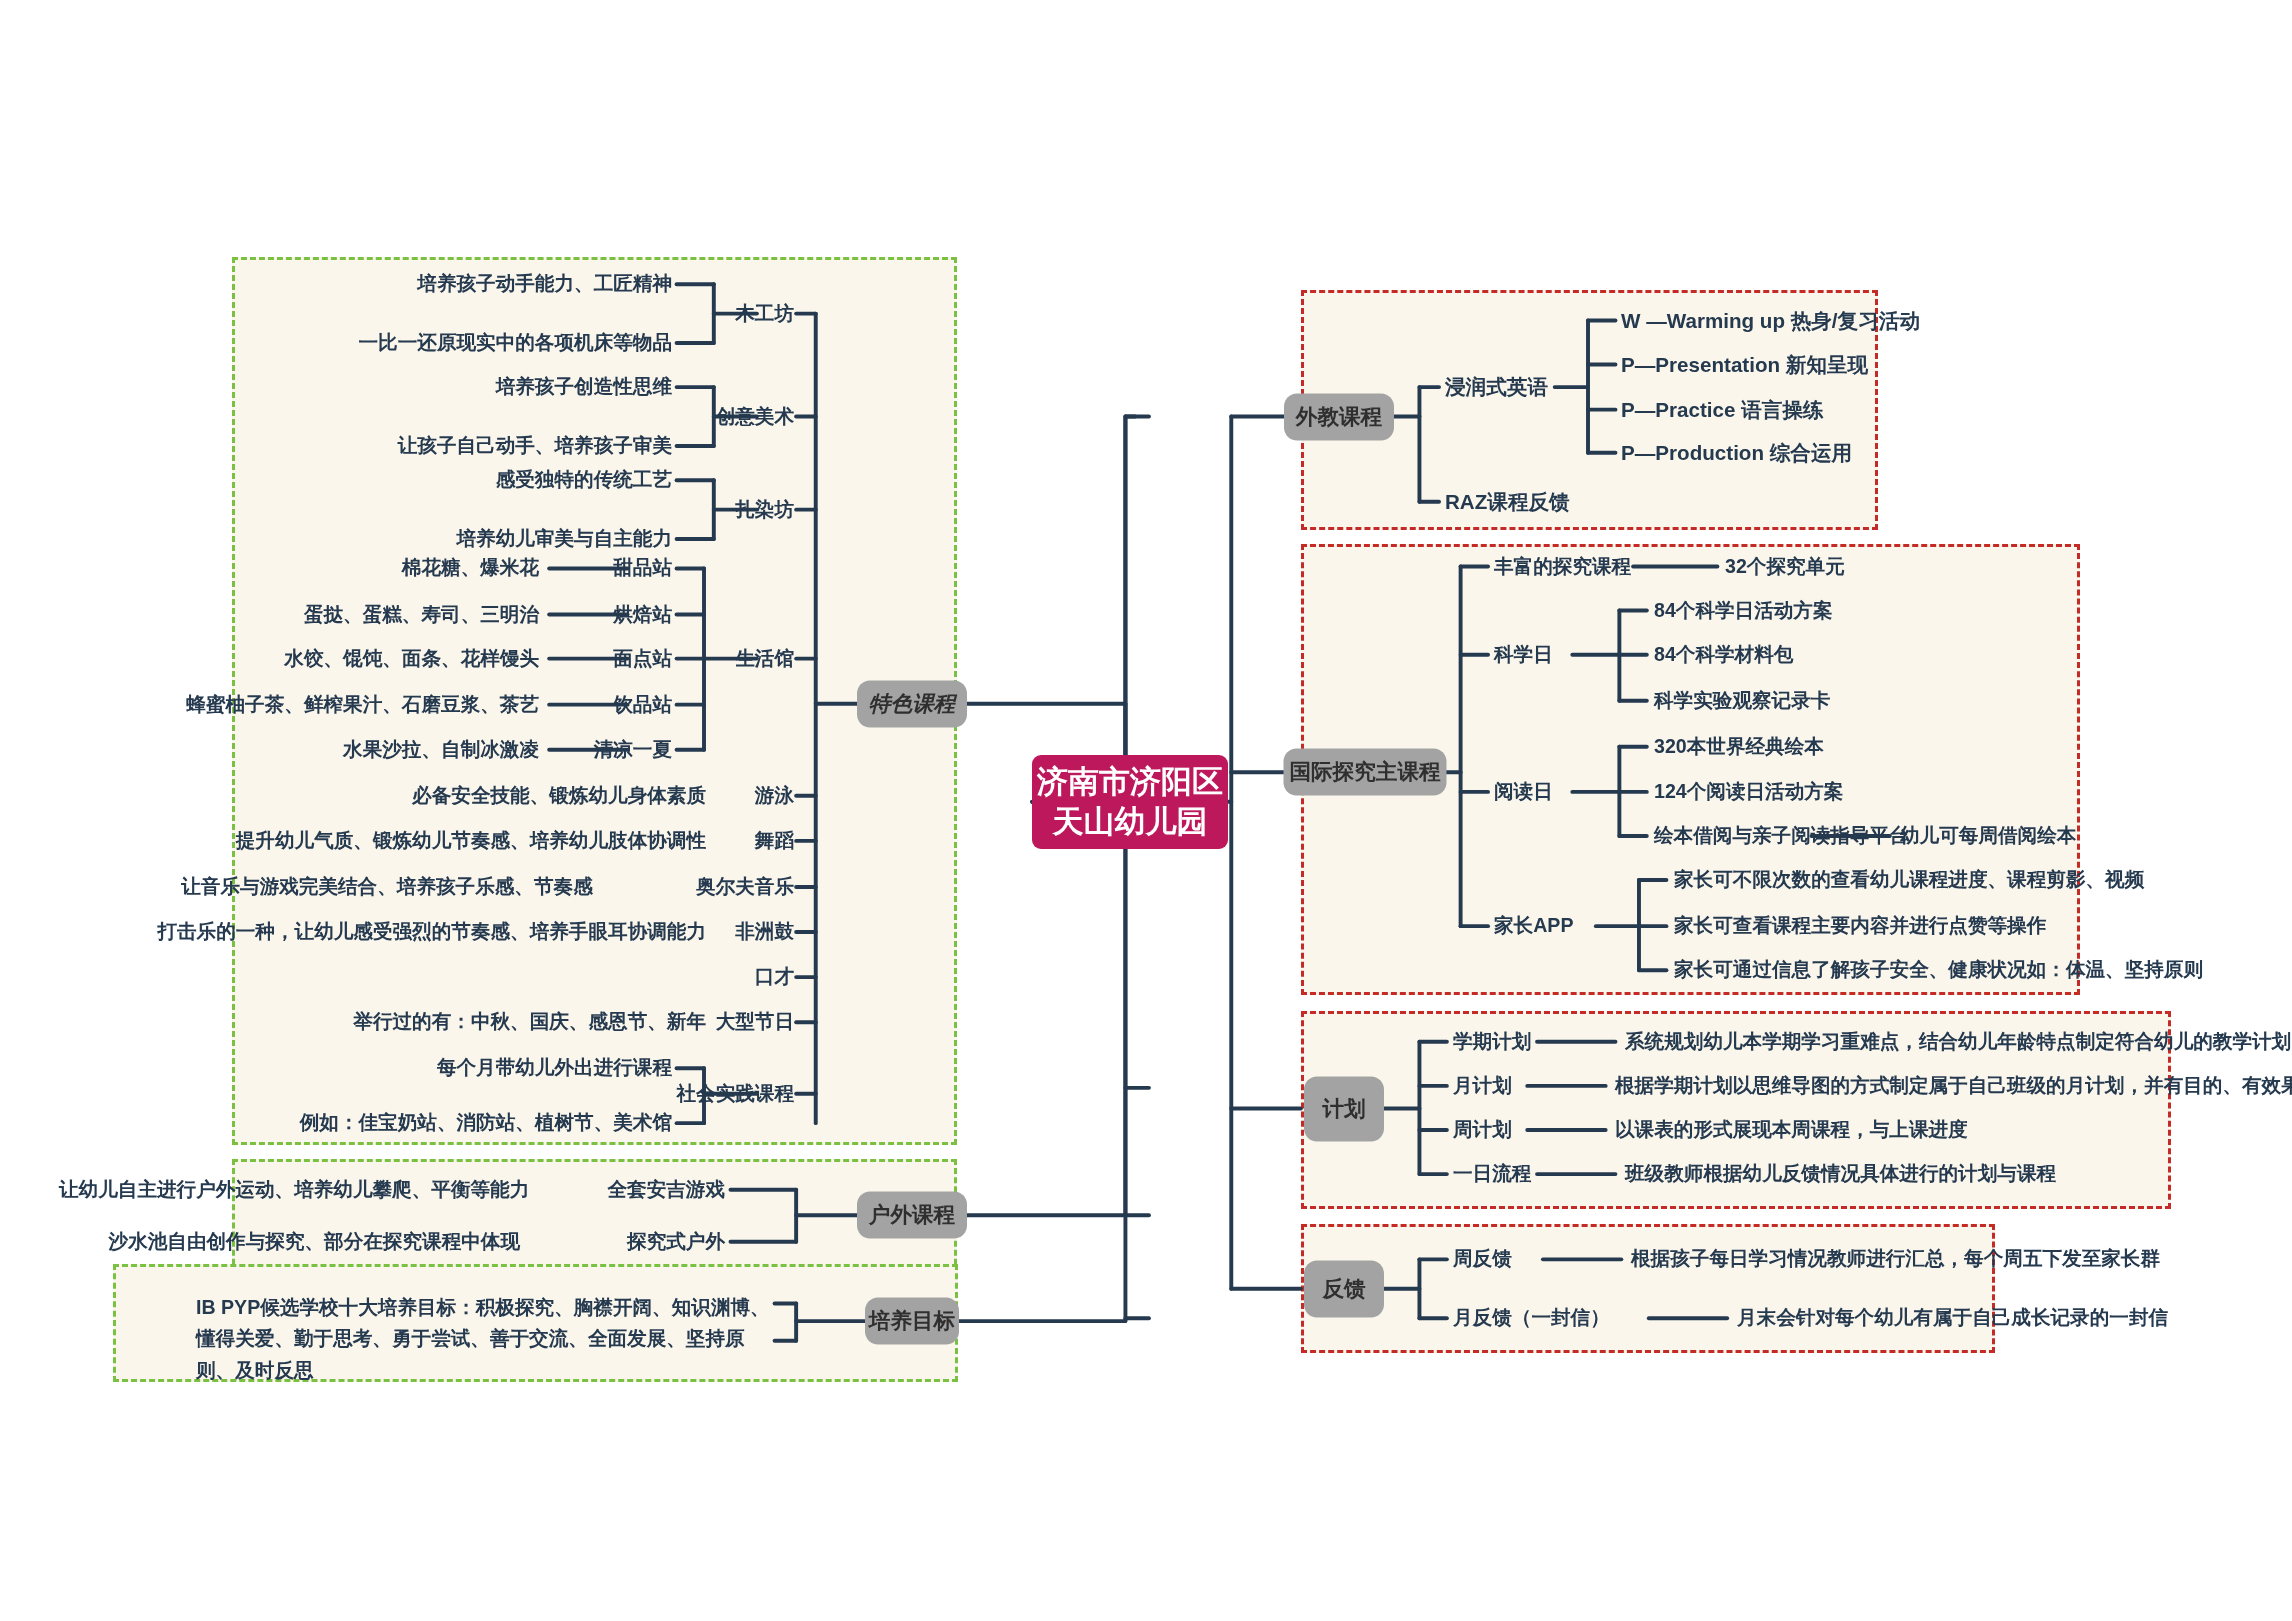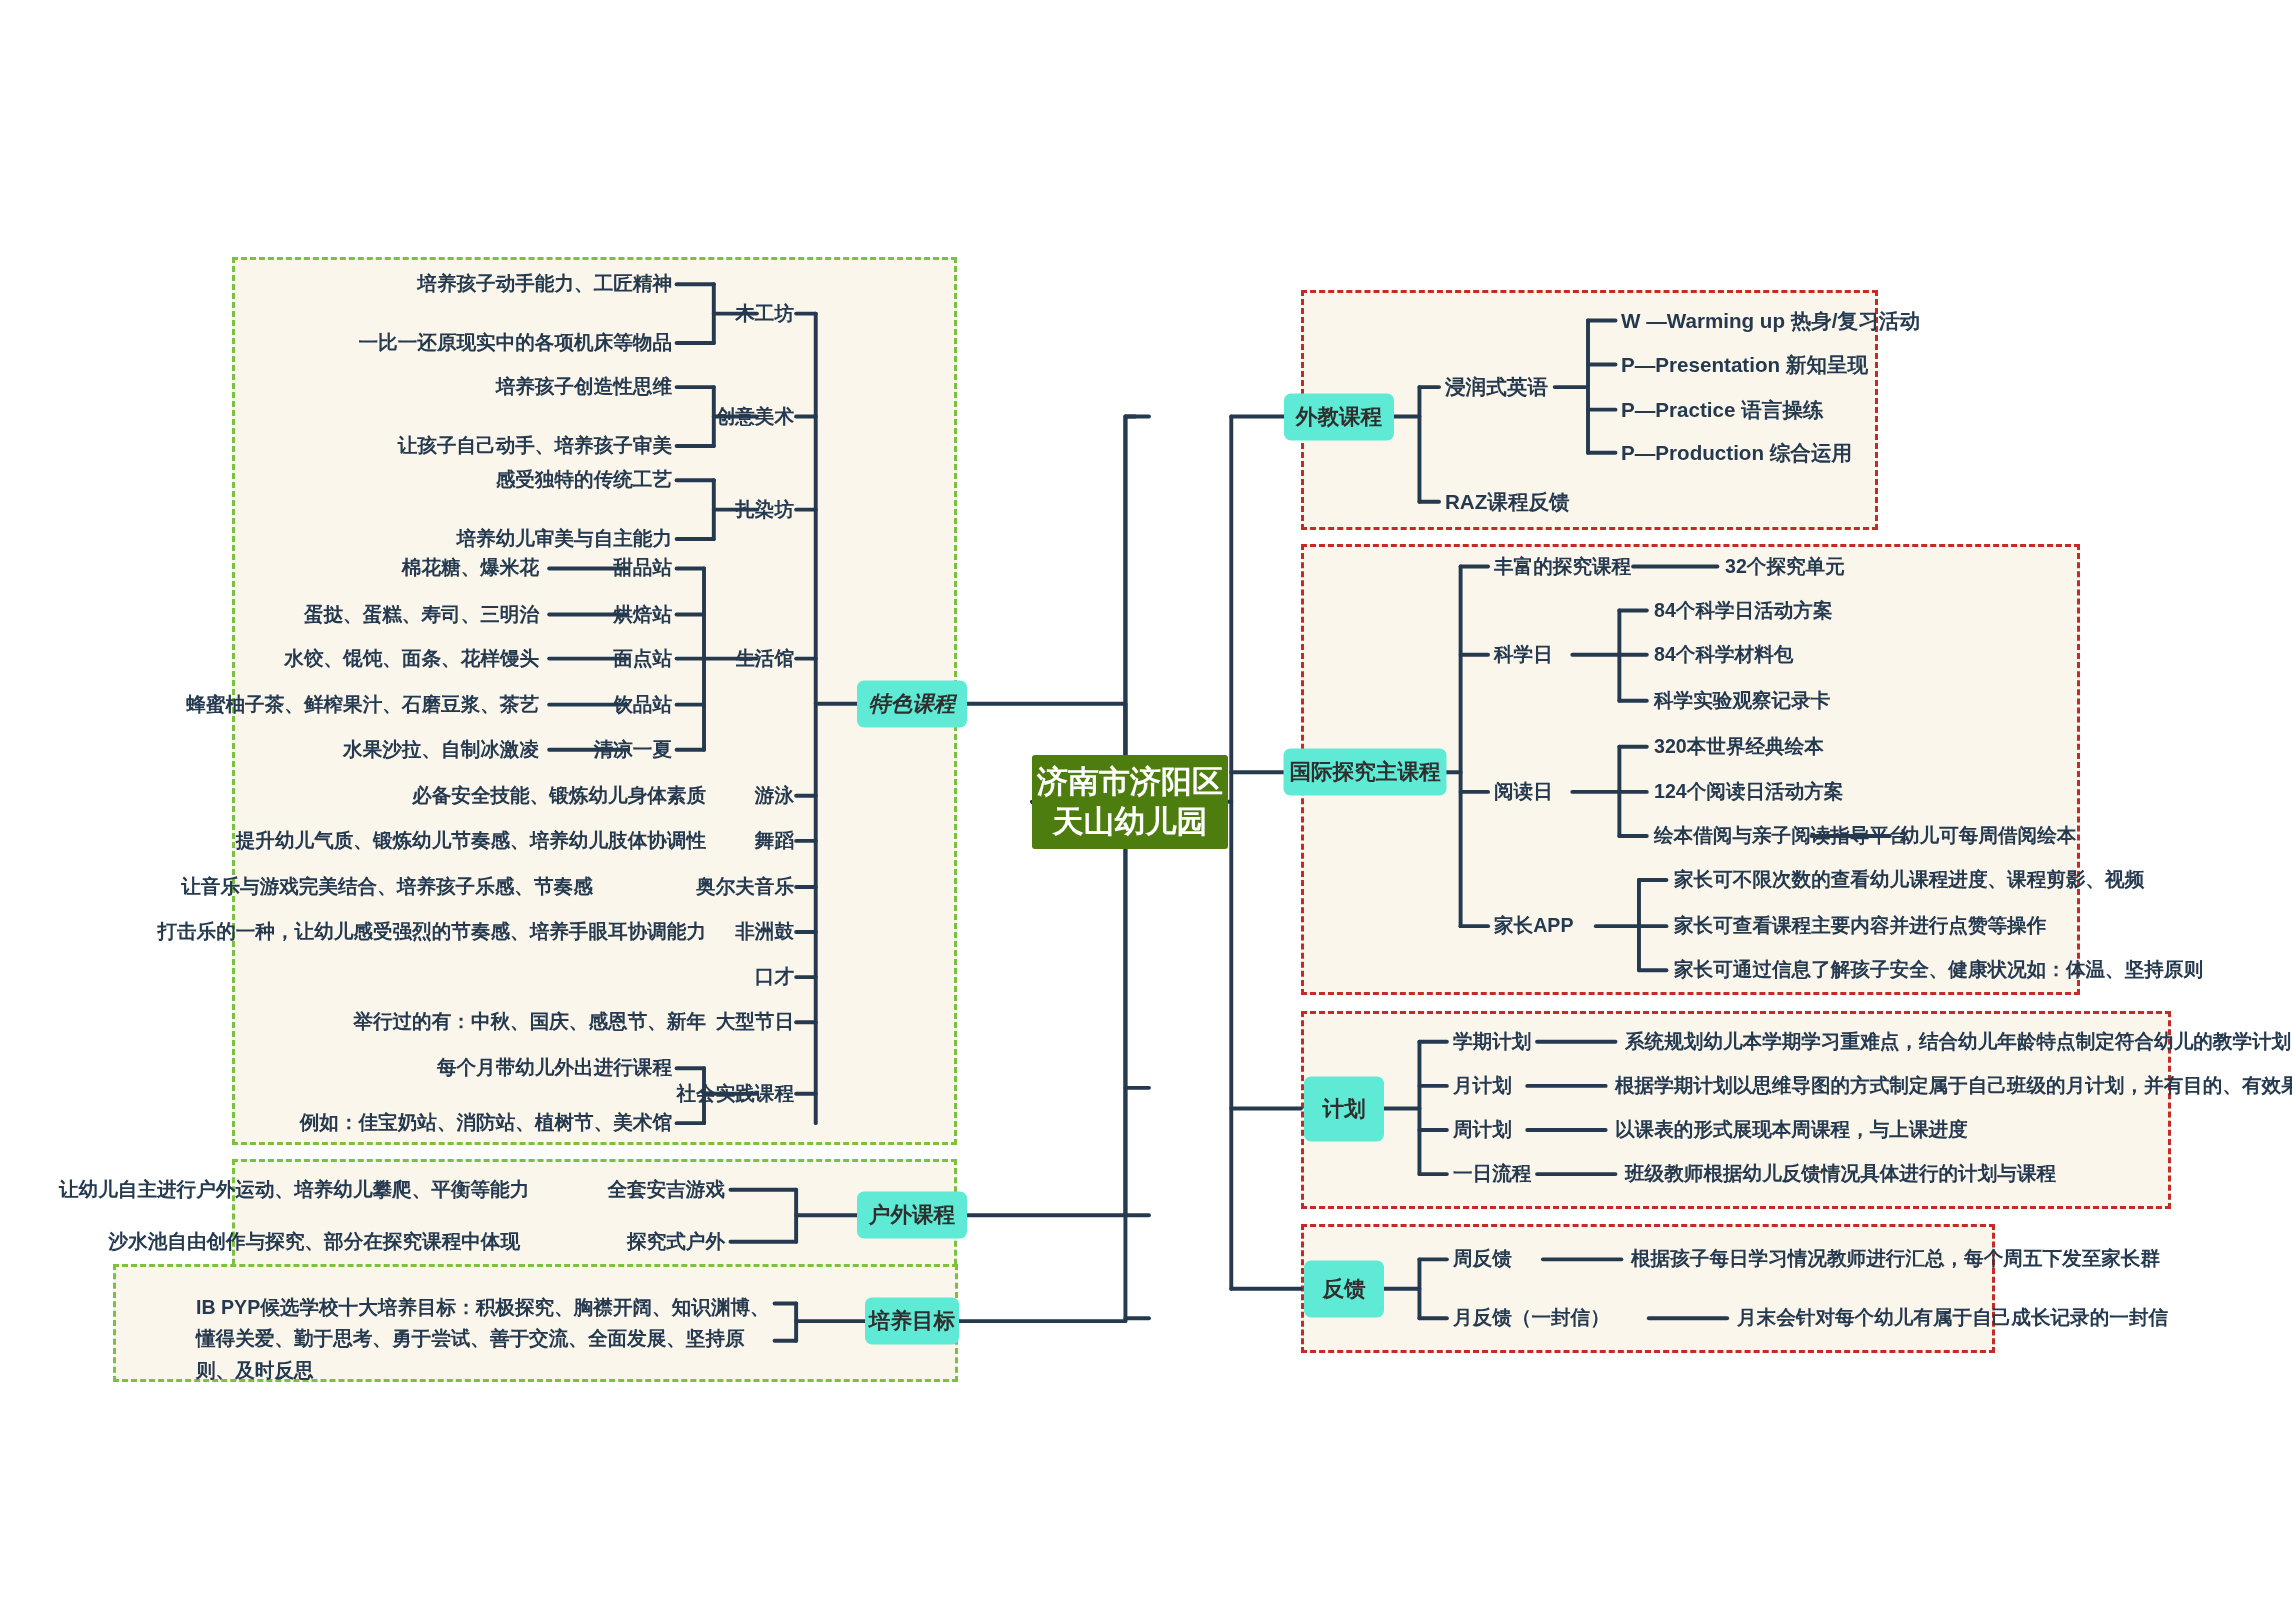--- a/index.html
+++ b/index.html
@@ -11,24 +11,24 @@
   .zone.green{border:3.9px dashed #7ac142;}
   .zone.red{border:3.9px dashed #c42b27;}
 
   .lbl{position:absolute;color:#25394f;font-weight:700;line-height:1.32;white-space:nowrap;}
   .lbl.wrap{white-space:normal;}
   .r{transform:translateY(-50%);}            
   .l{transform:translateY(-50%);}            
   .r{text-align:right;}
   .l{text-align:left;}
 
-  .node{position:absolute;background:#5eead4;color:#2f2f2f;font-weight:700;
-        border-radius:7px;display:flex;align-items:center;justify-content:center;
+  .node{position:absolute;background:#a3a3a3;color:#2f2f2f;font-weight:700;
+        border-radius:13px;display:flex;align-items:center;justify-content:center;
         transform:translate(-50%,-50%);text-align:center;line-height:1.3;box-sizing:border-box;}
-  .node.root{background:#4d7c0f;color:#ffffff;border-radius:3px;align-items:center;}
+  .node.root{background:#be185d;color:#ffffff;border-radius:9px;align-items:center;}
   .fs20{font-size:19.6px;}
   .fs21{font-size:20.6px;}
   .fs22{font-size:21.6px;}
   .fs32{font-size:31px;}
 </style>
 </head>
 <body>
 
 <div id="stage">
 

